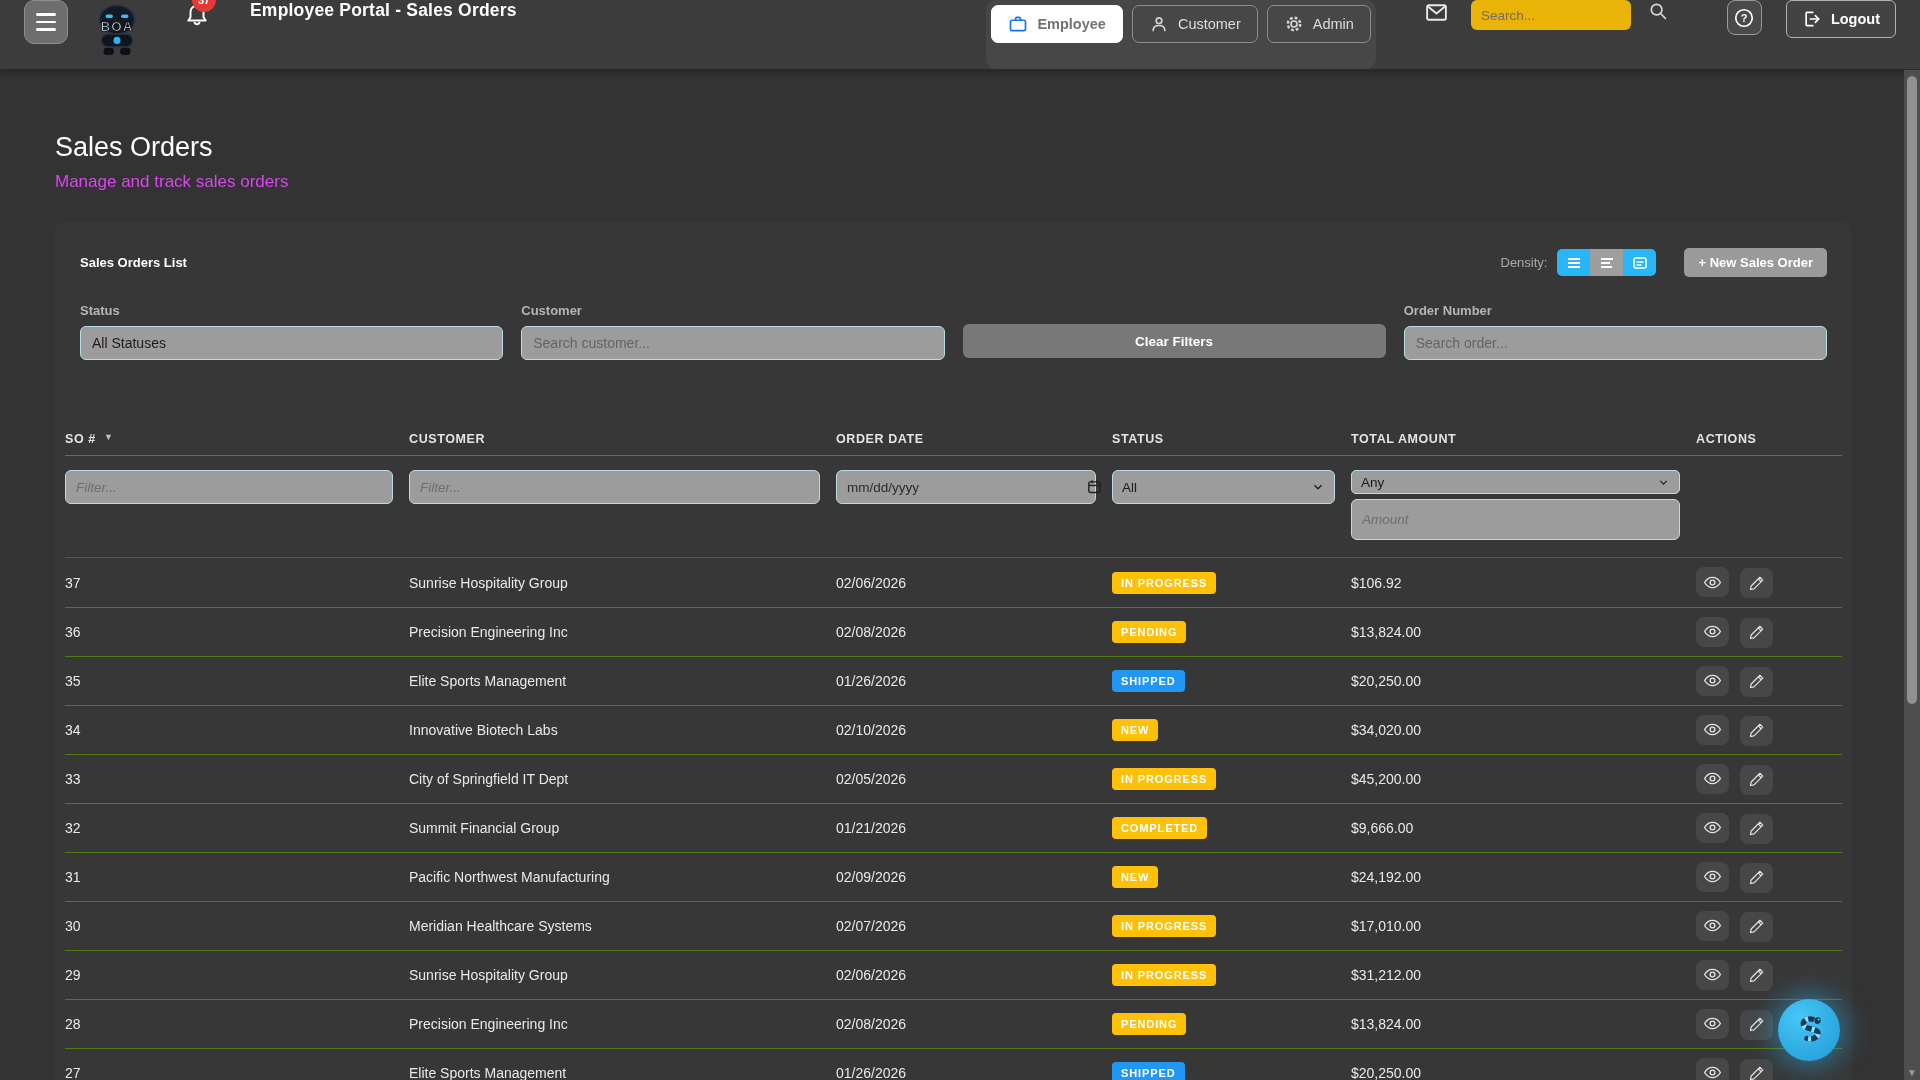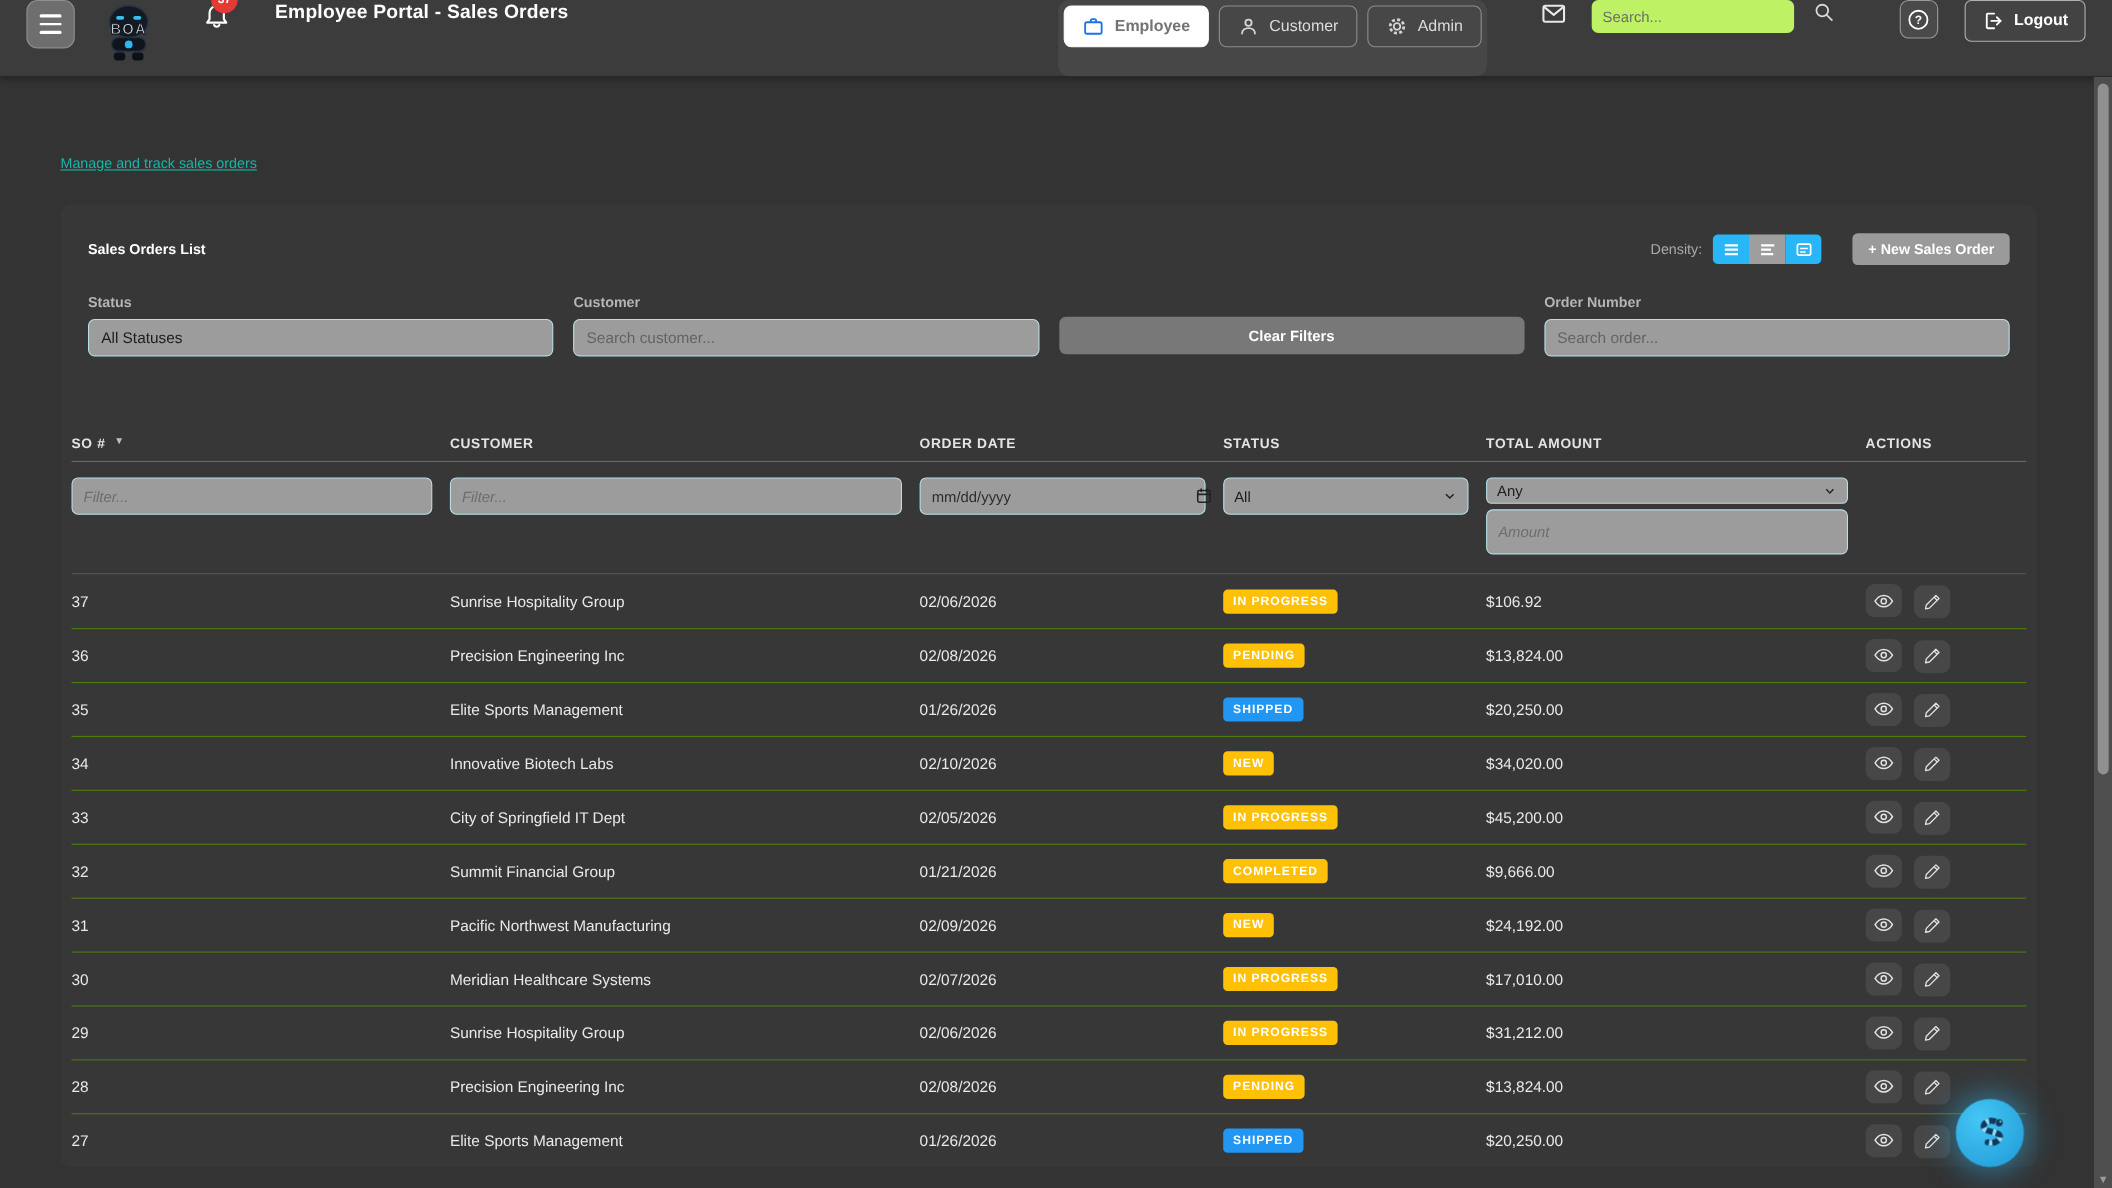--- a/index.html
+++ b/index.html
@@ -18,34 +18,34 @@
     color:#fff; font-size:11px; font-weight:bold; display:flex; align-items:center; justify-content:center; padding:0 4px; }
   .app-title { margin-left:40px; color:#ffffff; font-size:17.5px; font-weight:bold; letter-spacing:.2px; }
 
   .nav-group { margin-left:auto; display:flex; gap:9px; background:#474747; border-radius:10px; padding:5px; }
   .nav-btn { height:38px; padding:0 16px; border-radius:7px; display:flex; align-items:center; gap:9px;
     font-size:14.5px; color:#dcdcdc; background:transparent; border:1px solid #8d8d8d; cursor:pointer; }
   .nav-btn.active { background:#ffffff; border:1px solid #ffffff; font-weight:bold; }
   .nav-btn.active .lbl { color:#737373; }
 
   .mail-icon { margin-left:48px; width:25px; height:25px; }
-  .hdr-search { margin-left:22px; width:184px; height:30px; background:#bef264; border:none; border-radius:6px;
+  .hdr-search { margin-left:22px; width:160px; height:30px; background:#eab308; border:none; border-radius:6px;
     padding:0 10px; font-size:13.5px; color:#2a2a2a; outline:none; }
   .hdr-search::placeholder { color:#6e6e6e; }
   .mag-icon { margin-left:16px; width:22px; height:22px; cursor:pointer; }
   .help-btn { margin-left:58px; width:35px; height:35px; border-radius:8px; background:#4a4a4a;
     border:1px solid #9a9a9a; display:flex; align-items:center; justify-content:center; cursor:pointer; }
   .logout-btn { margin-left:24px; margin-right:24px; height:38px; padding:0 15px; background:#434343;
     border:1px solid #b0b0b0; border-radius:6px; display:flex; align-items:center; gap:9px;
     color:#ffffff; font-size:14.5px; font-weight:bold; cursor:pointer; }
 
   
   .content { padding:62px 68px 0 55px; }
   .page-title { color:#ffffff; font-size:27px; font-weight:normal; }
-  .page-subtitle { margin-top:9px; color:#14b8a6; font-size:13px;text-decoration:underline; }
+  .page-subtitle { margin-top:9px; color:#d946ef; font-size:17px; }
 
   .card { margin-top:30px; background:#373737; border-radius:10px; padding:26px 25px 0 25px; min-height:760px; }
   .card-head { display:flex; align-items:center; }
   .card-title { color:#ffffff; font-size:13px; font-weight:bold; }
   .density-label { margin-left:auto; color:#a9a9a9; font-size:13px; }
   .density-group { display:flex; margin-left:10px; border-radius:5px; overflow:hidden; }
   .density-btn { width:33px; height:27px; border:none; display:flex; align-items:center; justify-content:center; cursor:pointer; }
   .density-btn.gray { background:#9e9e9e; }
   .new-order-btn { margin-left:28px; height:29px; padding:0 14px; background:#9a9a9a; border:none; border-radius:5px;
     color:#ffffff; font-size:13px; font-weight:bold; cursor:pointer; }
@@ -173,20 +173,21 @@
     <svg width="20" height="20" viewBox="0 0 24 24">
       <path d="M13 4H6a1 1 0 0 0-1 1v14a1 1 0 0 0 1 1h7" fill="none" stroke="#ffffff" stroke-width="2" stroke-linecap="round"></path>
       <path d="M16 8l4 4-4 4" fill="none" stroke="#ffffff" stroke-width="2" stroke-linecap="round" stroke-linejoin="round"></path>
       <line x1="10" y1="12" x2="20" y2="12" stroke="#ffffff" stroke-width="2" stroke-linecap="round"></line>
     </svg>
     <span>Logout</span>
   </button>
 </div>
 
 <div class="content">
+  <div class="page-title">Sales Orders</div>
   <div class="page-subtitle">Manage and track sales orders</div>
 
   <div class="card">
     <div class="card-head">
       <div class="card-title">Sales Orders List</div>
       <div class="density-label">Density:</div>
       <div class="density-group">
         <button class="density-btn" style="background:#29b6f6">
           <svg width="16" height="14" viewBox="0 0 16 14">
             <line x1="2" y1="3" x2="14" y2="3" stroke="#fff" stroke-width="2"></line>

